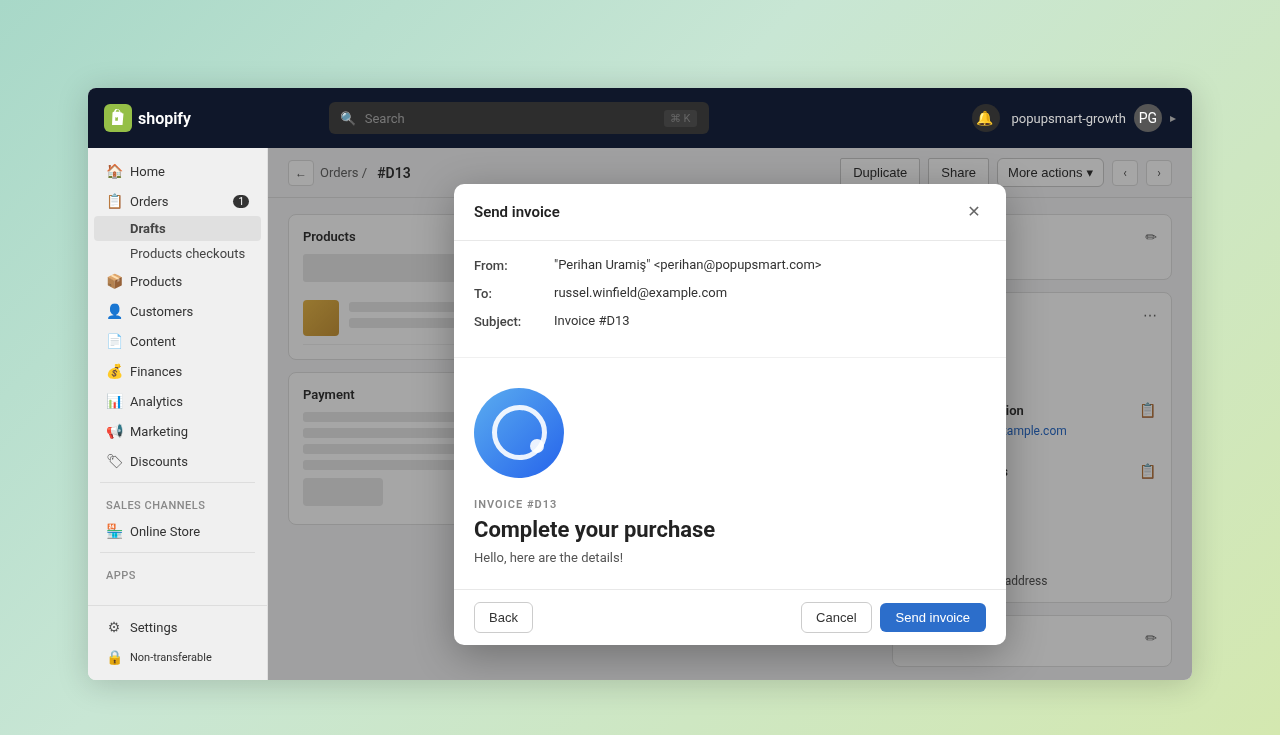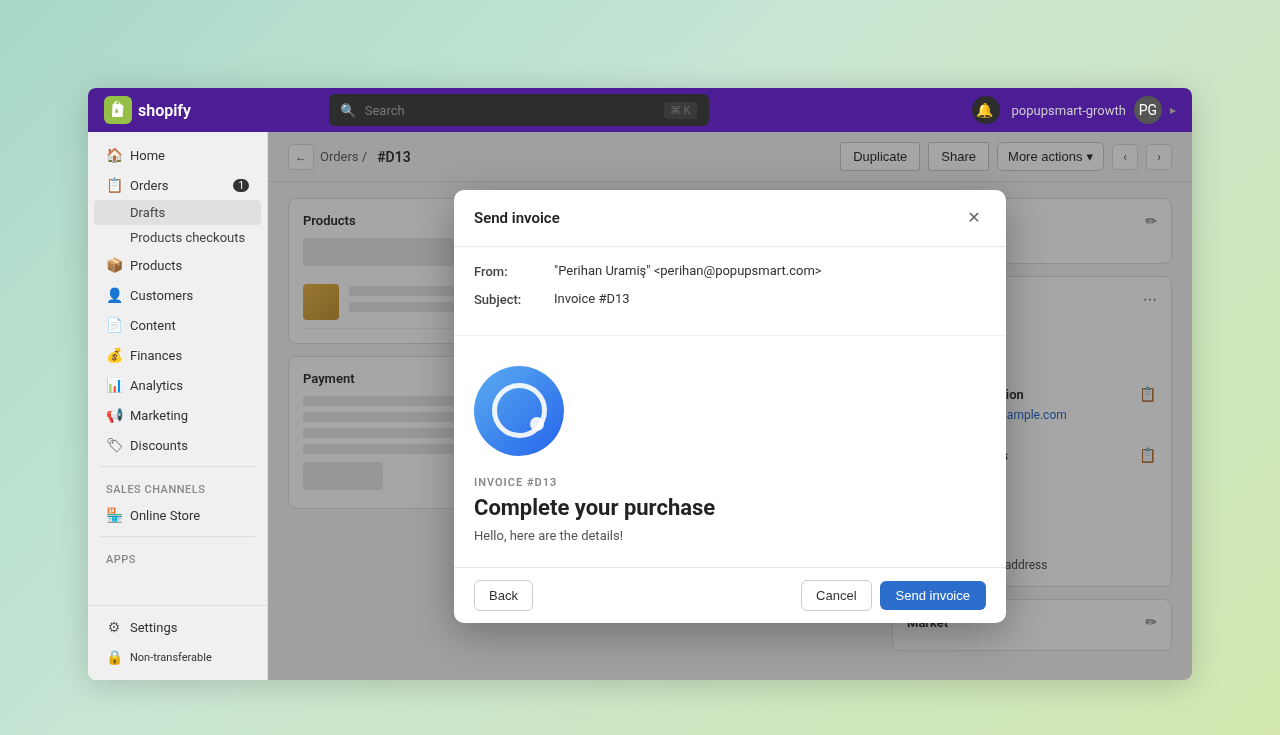--- a/index.html
+++ b/index.html
@@ -22,22 +22,22 @@
       background: #f6f6f7;
       border-radius: 8px;
       overflow: hidden;
       box-shadow: 0 4px 32px rgba(0,0,0,0.18);
       display: flex;
       flex-direction: column;
     }
 
     
     .topbar {
-      background: #4c1d95;
-      height: 44px;
+      background: #0f172a;
+      height: 60px;
       display: flex;
       align-items: center;
       padding: 0 16px;
       gap: 12px;
       flex-shrink: 0;
     }
     .topbar-logo {
       display: flex;
       align-items: center;
       gap: 6px;
@@ -130,21 +130,21 @@
     }
     .sidebar-item-icon { font-size: 14px; color: #555; width: 16px; text-align: center; }
     .sidebar-sub-item {
       padding: 5px 12px 5px 36px;
       font-size: 13px;
       color: #444;
       cursor: pointer;
       border-radius: 4px;
       margin: 0 6px;
     }
-    .sidebar-sub-item.active-sub { background: #e0e0e0; font-weight: 400; }
+    .sidebar-sub-item.active-sub { background: #e0e0e0; font-weight: 700; }
     .sidebar-badge {
       background: #333;
       color: #fff;
       font-size: 10px;
       padding: 1px 5px;
       border-radius: 8px;
       margin-left: auto;
     }
     .sidebar-section-label {
       font-size: 11px;
@@ -658,20 +658,24 @@
             <span class="modal-title">Send invoice</span>
             <div class="modal-close">✕</div>
           </div>
 
           <div class="modal-form">
             <div class="form-row">
               <span class="form-label">From:</span>
               <span class="form-value">"Perihan Uramiş" &lt;perihan@popupsmart.com&gt;</span>
             </div>
             <div class="form-row">
+              <span class="form-label">To:</span>
+              <span class="form-value">russel.winfield@example.com</span>
+            </div>
+            <div class="form-row">
               <span class="form-label">Subject:</span>
               <span class="form-value">Invoice #D13</span>
             </div>
           </div>
 
           <div class="modal-preview">
             <div class="preview-logo">
               <div class="preview-logo-inner">
                 <div class="preview-logo-dot"></div>
               </div>

